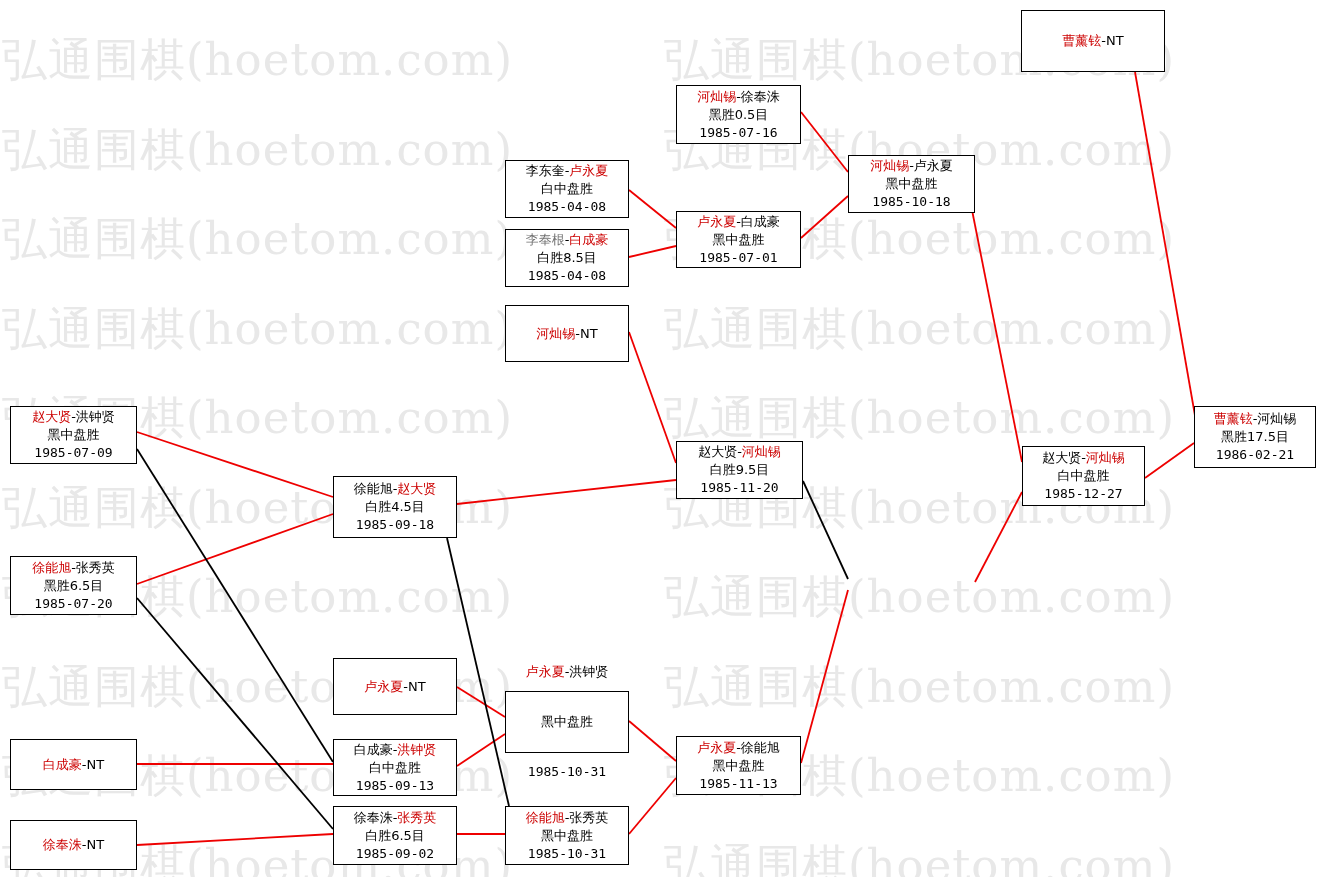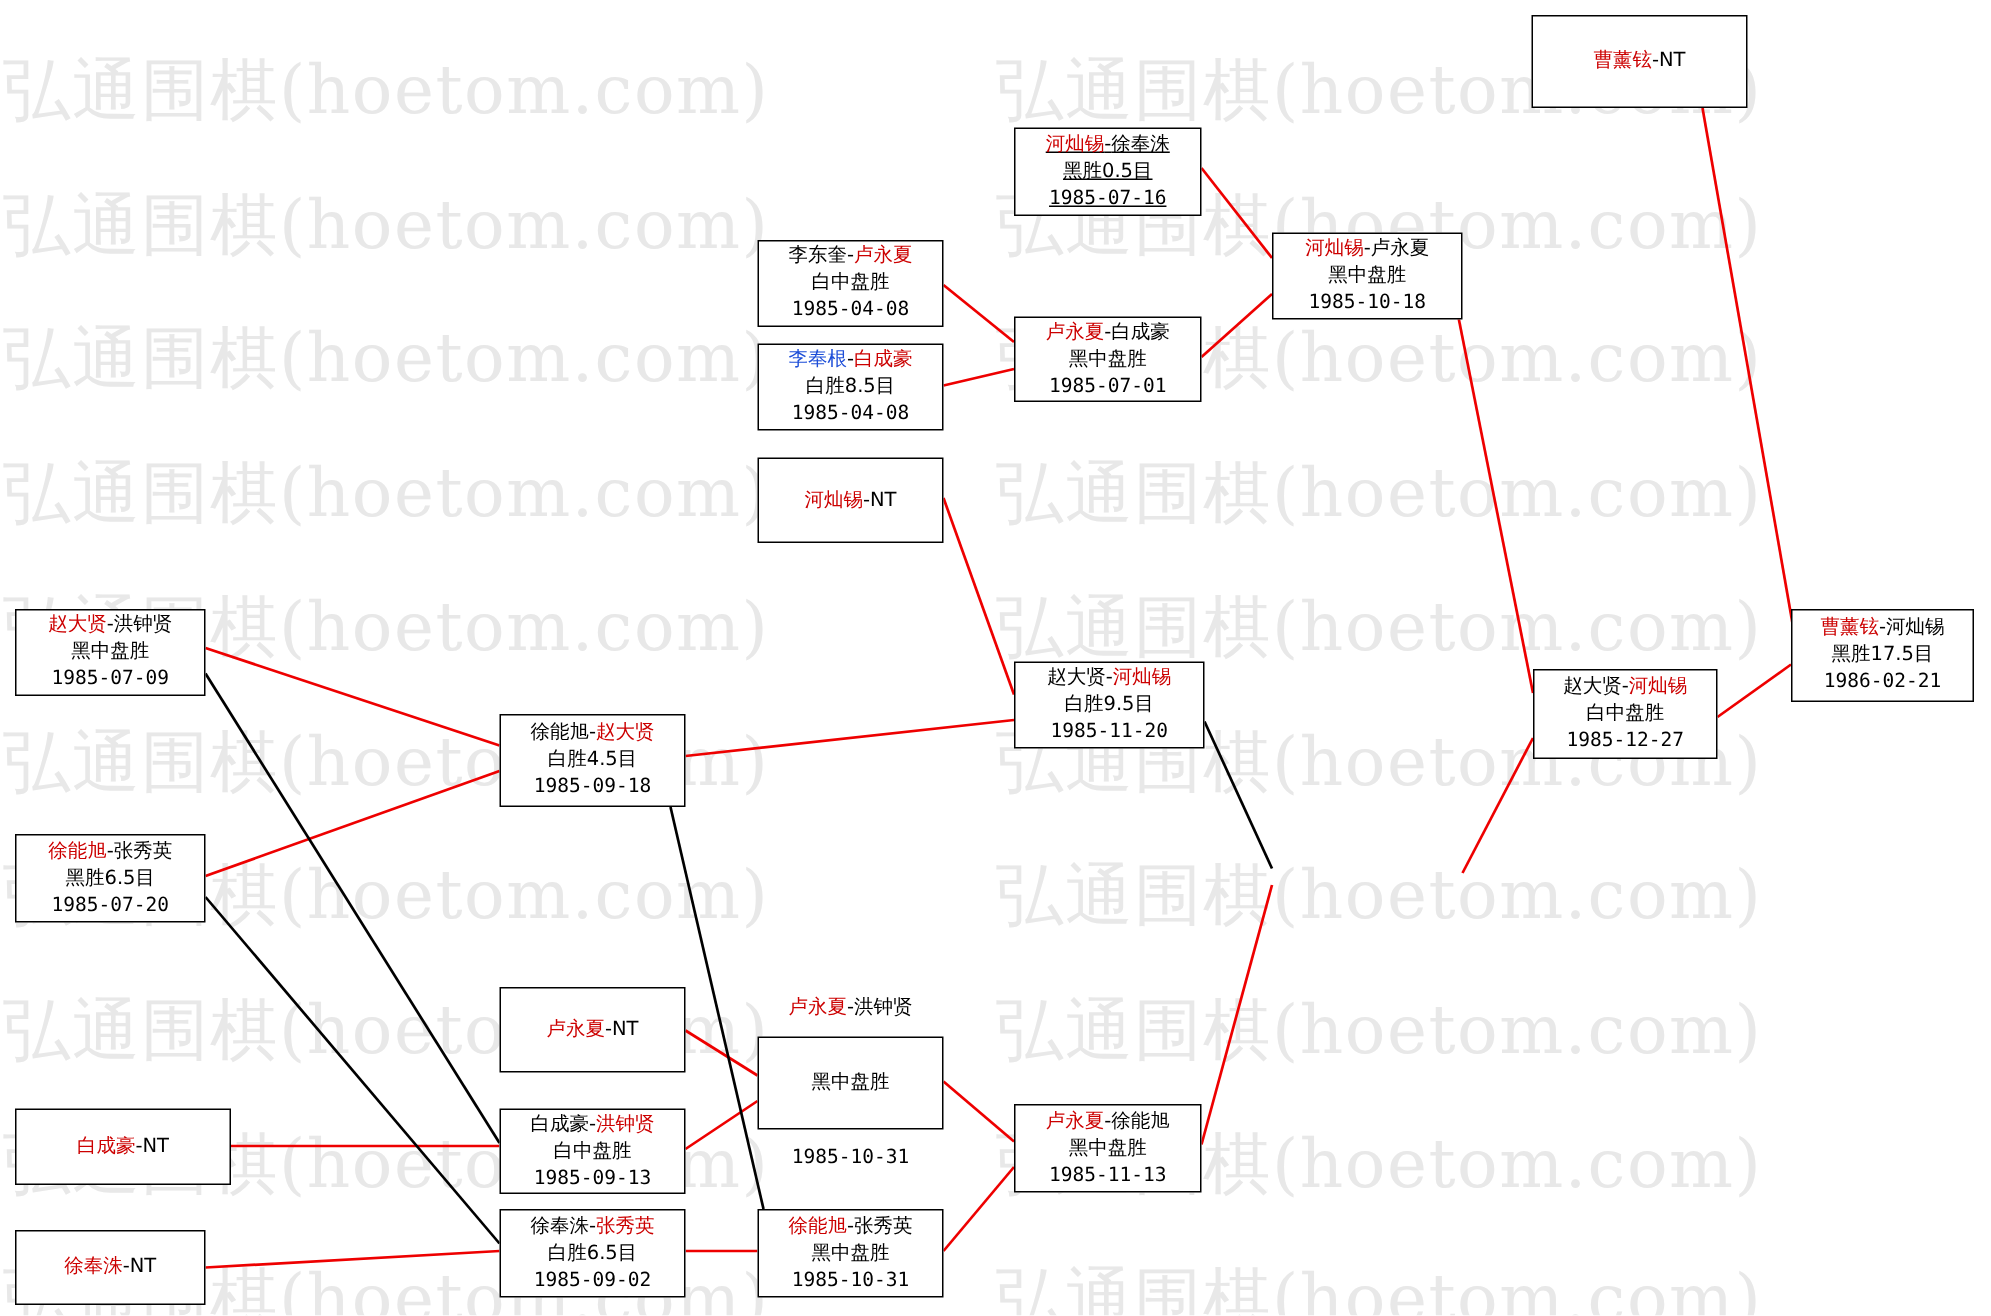--- a/index.html
+++ b/index.html
@@ -96,37 +96,37 @@
       <line x1="457" y1="834" x2="505" y2="834" stroke="#ee0000" stroke-width="1.8"></line>
       <line x1="137" y1="449" x2="333" y2="762" stroke="#000000" stroke-width="1.8"></line>
       <line x1="137" y1="598" x2="333" y2="829" stroke="#000000" stroke-width="1.8"></line>
       <line x1="447" y1="538" x2="509" y2="806" stroke="#000000" stroke-width="1.8"></line>
       <line x1="803" y1="481" x2="848" y2="579" stroke="#000000" stroke-width="1.8"></line>
     </svg>
   <div class="boxes-layer" id="boxes-layer">
       <div class="match-box" style="left: 1021px; top: 10px; width: 144px; height: 62px; border-color: rgb(0, 0, 0); background: rgb(255, 255, 255);">
         <div class="names"><span style="color: rgb(204, 0, 0);">曹薰铉</span><span>-</span><span style="color: rgb(0, 0, 0);">NT</span></div>
       </div>
-      <div class="match-box" style="left: 676px; top: 85px; width: 125px; height: 59px; border-color: rgb(0, 0, 0); background: rgb(255, 255, 255); text-decoration: underline;">
+      <div class="match-box" style="left: 676px; top: 85px; width: 125px; height: 59px; border-color: rgb(0, 0, 0); background: rgb(255, 255, 255);">
         <div class="names"><span style="color: rgb(204, 0, 0);">河灿锡</span><span>-</span><span style="color: rgb(0, 0, 0);">徐奉洙</span></div>
         <div class="result">黑胜0.5目</div>
         <div class="date">1985-07-16</div>
       </div>
       <div class="match-box" style="left: 505px; top: 160px; width: 124px; height: 58px; border-color: rgb(0, 0, 0); background: rgb(255, 255, 255);">
         <div class="names"><span style="color: rgb(0, 0, 0);">李东奎</span><span>-</span><span style="color: rgb(204, 0, 0);">卢永夏</span></div>
         <div class="result">白中盘胜</div>
         <div class="date">1985-04-08</div>
       </div>
       <div class="match-box" style="left: 848px; top: 155px; width: 127px; height: 58px; border-color: rgb(0, 0, 0); background: rgb(255, 255, 255);">
         <div class="names"><span style="color: rgb(204, 0, 0);">河灿锡</span><span>-</span><span style="color: rgb(0, 0, 0);">卢永夏</span></div>
         <div class="result">黑中盘胜</div>
         <div class="date">1985-10-18</div>
       </div>
       <div class="match-box" style="left: 505px; top: 229px; width: 124px; height: 58px; border-color: rgb(0, 0, 0); background: rgb(255, 255, 255);">
-        <div class="names"><span style="color: #1d4ed8;">李奉根</span><span>-</span><span style="color: rgb(204, 0, 0);">白成豪</span></div>
+        <div class="names"><span style="color: #737373;">李奉根</span><span>-</span><span style="color: rgb(204, 0, 0);">白成豪</span></div>
         <div class="result">白胜8.5目</div>
         <div class="date">1985-04-08</div>
       </div>
       <div class="match-box" style="left: 676px; top: 211px; width: 125px; height: 57px; border-color: rgb(0, 0, 0); background: rgb(255, 255, 255); align-items: center;">
         <div class="names"><span style="color: rgb(204, 0, 0);">卢永夏</span><span>-</span><span style="color: rgb(0, 0, 0);">白成豪</span></div>
         <div class="result">黑中盘胜</div>
         <div class="date">1985-07-01</div>
       </div>
       <div class="match-box" style="left: 505px; top: 305px; width: 124px; height: 57px; border-color: rgb(0, 0, 0); background: rgb(255, 255, 255);">
         <div class="names"><span style="color: rgb(204, 0, 0);">河灿锡</span><span>-</span><span style="color: rgb(0, 0, 0);">NT</span></div>
@@ -162,21 +162,21 @@
         <div class="date">1985-07-20</div>
       </div>
       <div class="match-box" style="left: 333px; top: 658px; width: 124px; height: 57px; border-color: rgb(0, 0, 0); background: rgb(255, 255, 255);">
         <div class="names"><span style="color: rgb(204, 0, 0);">卢永夏</span><span>-</span><span style="color: rgb(0, 0, 0);">NT</span></div>
       </div>
       <div class="match-box" style="left: 505px; top: 691px; width: 124px; height: 62px; border-color: rgb(0, 0, 0); background: rgb(255, 255, 255); gap: 32px;">
         <div class="names"><span style="color: rgb(204, 0, 0);">卢永夏</span><span>-</span><span style="color: rgb(0, 0, 0);">洪钟贤</span></div>
         <div class="result">黑中盘胜</div>
         <div class="date">1985-10-31</div>
       </div>
-      <div class="match-box" style="left: 10px; top: 739px; width: 144px; height: 51px; border-color: rgb(0, 0, 0); background: rgb(255, 255, 255);">
+      <div class="match-box" style="left: 10px; top: 739px; width: 127px; height: 51px; border-color: rgb(0, 0, 0); background: rgb(255, 255, 255);">
         <div class="names"><span style="color: rgb(204, 0, 0);">白成豪</span><span>-</span><span style="color: rgb(0, 0, 0);">NT</span></div>
       </div>
       <div class="match-box" style="left: 333px; top: 739px; width: 124px; height: 57px; border-color: rgb(0, 0, 0); background: rgb(255, 255, 255);">
         <div class="names"><span style="color: rgb(0, 0, 0);">白成豪</span><span>-</span><span style="color: rgb(204, 0, 0);">洪钟贤</span></div>
         <div class="result">白中盘胜</div>
         <div class="date">1985-09-13</div>
       </div>
       <div class="match-box" style="left: 676px; top: 736px; width: 125px; height: 59px; border-color: rgb(0, 0, 0); background: rgb(255, 255, 255);">
         <div class="names"><span style="color: rgb(204, 0, 0);">卢永夏</span><span>-</span><span style="color: rgb(0, 0, 0);">徐能旭</span></div>
         <div class="result">黑中盘胜</div>

